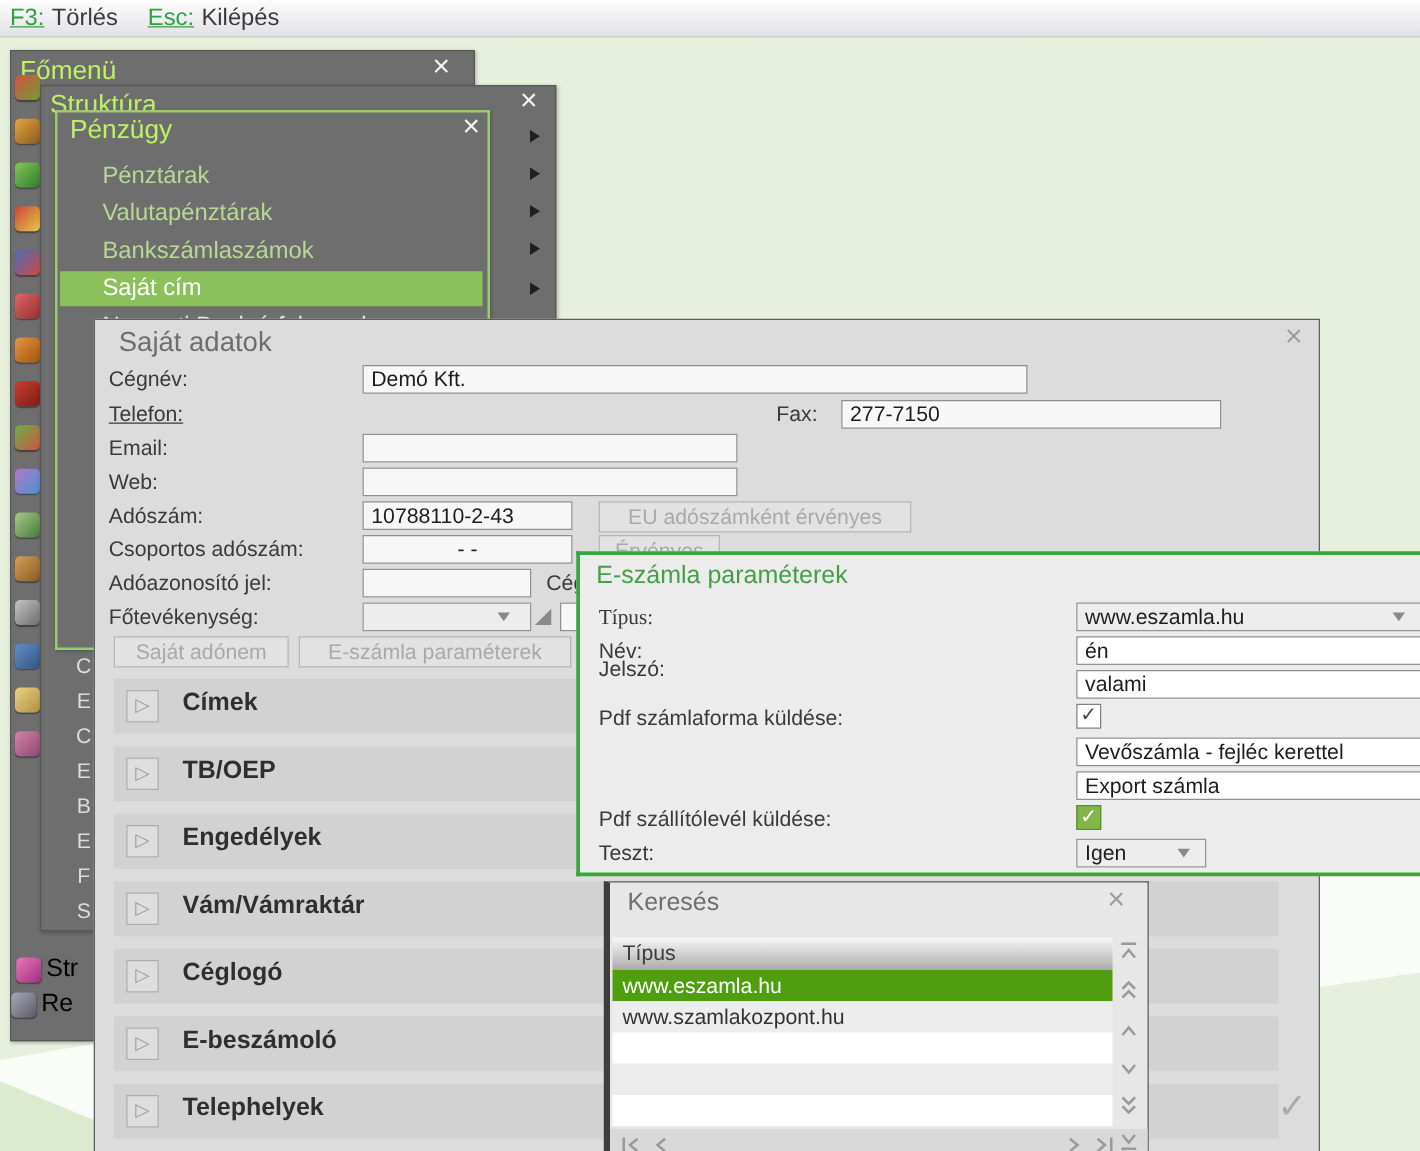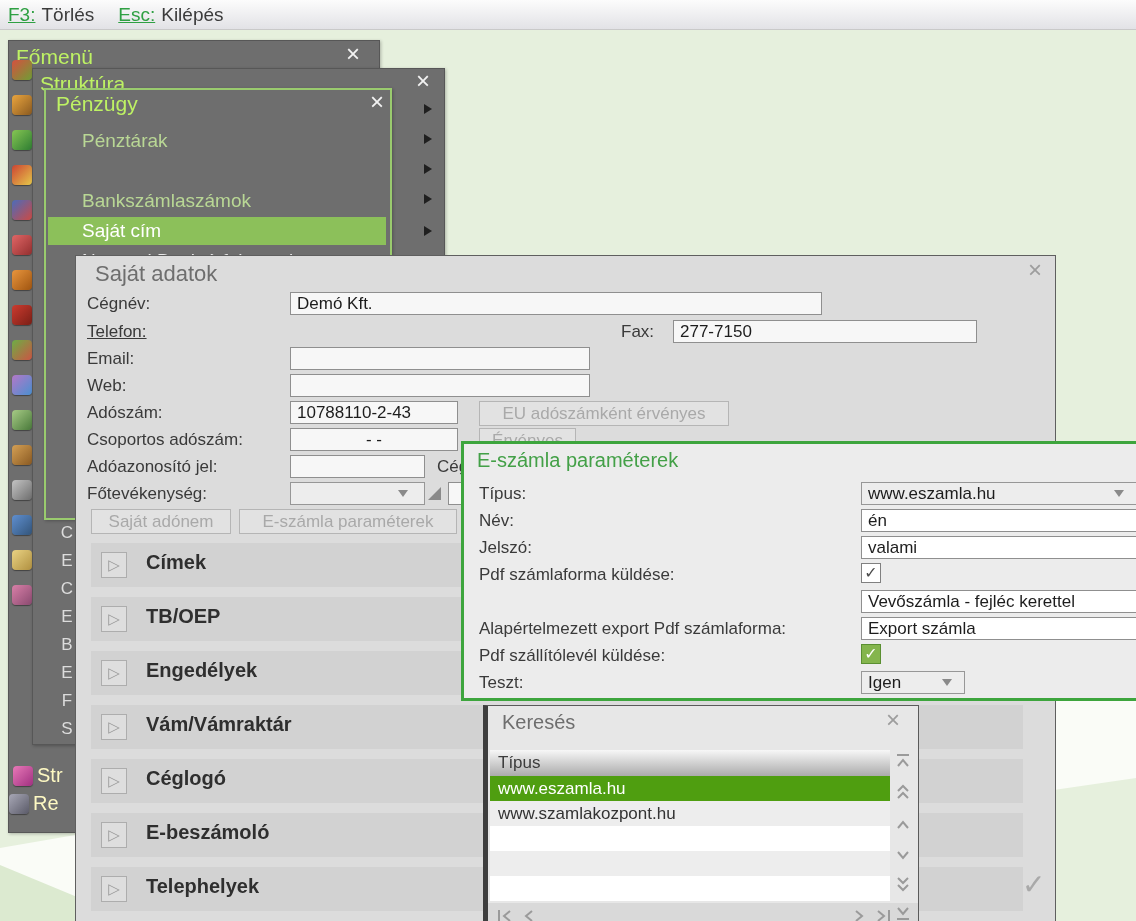--- a/index.html
+++ b/index.html
@@ -34,21 +34,21 @@
   .app-icon { width:20px; height:20px; border-radius:4px; box-shadow:0 1px 1px rgba(0,0,0,.4); }
   .ic0{background:linear-gradient(135deg,#d65040,#6f9e35);} .ic1{background:linear-gradient(135deg,#eaa53e,#8a5a20);}
   .ic2{background:linear-gradient(135deg,#86c653,#2e7d32);} .ic3{background:linear-gradient(135deg,#cc4433,#e6c84a);}
   .ic4{background:linear-gradient(135deg,#4b6cbb,#cc4a44);} .ic5{background:linear-gradient(135deg,#e06666,#932f2f);}
   .ic6{background:linear-gradient(135deg,#e8953d,#a05510);} .ic7{background:linear-gradient(135deg,#cc3b2f,#7a1f16);}
   .ic8{background:linear-gradient(135deg,#6cae45,#cc5544);} .ic9{background:linear-gradient(135deg,#b478c8,#4a90d0);}
   .ic10{background:linear-gradient(135deg,#a7cb86,#49793a);} .ic11{background:linear-gradient(135deg,#d4a055,#8a5a22);}
   .ic12{background:linear-gradient(135deg,#c4c4c4,#6d6d6d);} .ic13{background:linear-gradient(135deg,#5f8fd0,#33557a);}
   .ic14{background:linear-gradient(135deg,#ead384,#b09040);} .ic15{background:linear-gradient(135deg,#d980a8,#8a4a70);}
   .icstr{background:linear-gradient(135deg,#e879b8,#a03080);} .icre{background:linear-gradient(135deg,#a8a8b6,#5a5a68);}
-  .fm-item-label { color:#fef9c3; font-size:20px; }
+  .fm-item-label { color:#000000; font-size:20px; }
 
   .initial { color:#dcdcdc; font-size:17px; width:14px; text-align:center; }
   .init-hl { background:#878787; }
 
   .subarrow { width:0; height:0; border-left:8px solid #1f1f1f;
     border-top:5px solid transparent; border-bottom:5px solid transparent; }
 
   .pz-item { left:2px; width:338px; height:28px; line-height:28px;
     padding-left:34px; font-size:19px; color:#b9d795; }
   .pz-sel { background:#8cc05a; color:#ffffff; }
@@ -154,20 +154,21 @@
   <div class="abs subarrow" style="left:391px;top:65px;"></div>
   <div class="abs subarrow" style="left:391px;top:95px;"></div>
   <div class="abs subarrow" style="left:391px;top:125px;"></div>
   <div class="abs subarrow" style="left:391px;top:157px;"></div>
 </div>
 
 <div class="abs" id="penzugy">
   <div class="abs dttl" style="left:10px;top:2px;">Pénzügy</div>
   <div class="abs xbtn" style="left:324px;top:2px;">×</div>
   <div class="abs pz-item" style="top:37px;">Pénztárak</div>
+  <div class="abs pz-item" style="top:67px;">Valutapénztárak</div>
   <div class="abs pz-item" style="top:97px;">Bankszámlaszámok</div>
   <div class="abs pz-item pz-sel" style="top:127px;">Saját cím</div>
   <div class="abs pz-item" style="top:157px;color:#e8e8e8;">Nemzeti Bank árfolyamok</div>
 </div>
 
 <div class="abs lite-win" id="sajat">
   <div class="abs lttl" style="left:19px;top:5px;">Saját adatok</div>
   <div class="abs xbtn xgray" style="left:952px;top:4px;">×</div>
 
   <div class="abs lbl" style="left:11px;top:36px;">Cégnév:</div>
@@ -222,31 +223,30 @@
   </div>
   <div class="abs sec" style="top:611px;">
     <div class="sec-btn">▷</div>
     <div class="sec-lbl">Telephelyek</div>
   </div>
   <div class="abs" style="left:946px;top:612px;font-size:28px;color:#a9a9a9;">✓</div>
 </div>
 
 <div class="abs" id="eszamla">
   <div class="abs gttl" style="left:13px;top:5px;">E-számla paraméterek</div>
-  <div class="abs lbl" style="left:15px;top:38px;">Típus:</div>
+  <div class="abs lbl" style="left:15px;top:38px;font-family:Liberation Serif, serif;">Típus:</div>
   <div class="abs drop" style="left:397px;top:38px;width:276px;">www.eszamla.hu</div>
   <div class="abs darr" style="left:650px;top:46px;"></div>
   <div class="abs lbl" style="left:15px;top:65px;">Név:</div>
   <input class="abs inp" style="left: 397px; top: 65px; width: 277px; background: rgb(255, 255, 255);" value="én">
-  <div class="abs lbl" style="left:15px;top:92px;text-align:center;">Jelszó:</div>
+  <div class="abs lbl" style="left:15px;top:80px;text-align:center;">Jelszó:</div>
   <input class="abs inp" style="left: 397px; top: 92px; width: 277px; background: rgb(255, 255, 255);" value="valami">
   <div class="abs lbl" style="left:15px;top:119px;">Pdf számlaforma küldése:</div>
   <div class="abs chk" style="left:397px;top:119px;">✓</div>
   <input class="abs inp" style="left: 397px; top: 146px; width: 277px; background: rgb(255, 255, 255);" value="Vevőszámla - fejléc kerettel">
-  <div class="abs lbl" style="left:15px;top:173px;">Alapértelmezett export Pdf számlaforma:</div>
   <input class="abs inp" style="left: 397px; top: 173px; width: 277px; background: rgb(255, 255, 255);" value="Export számla">
   <div class="abs lbl" style="left:15px;top:200px;">Pdf szállítólevél küldése:</div>
   <div class="abs chk chk-green" style="left:397px;top:200px;">✓</div>
   <div class="abs lbl" style="left:15px;top:227px;">Teszt:</div>
   <div class="abs drop" style="left:397px;top:227px;width:104px;">Igen</div>
   <div class="abs darr" style="left:478px;top:235px;"></div>
 </div>
 
 <div class="abs" id="kereses">
   <div class="abs lttl" style="left:14px;top:5px;font-size:20px;">Keresés</div>

